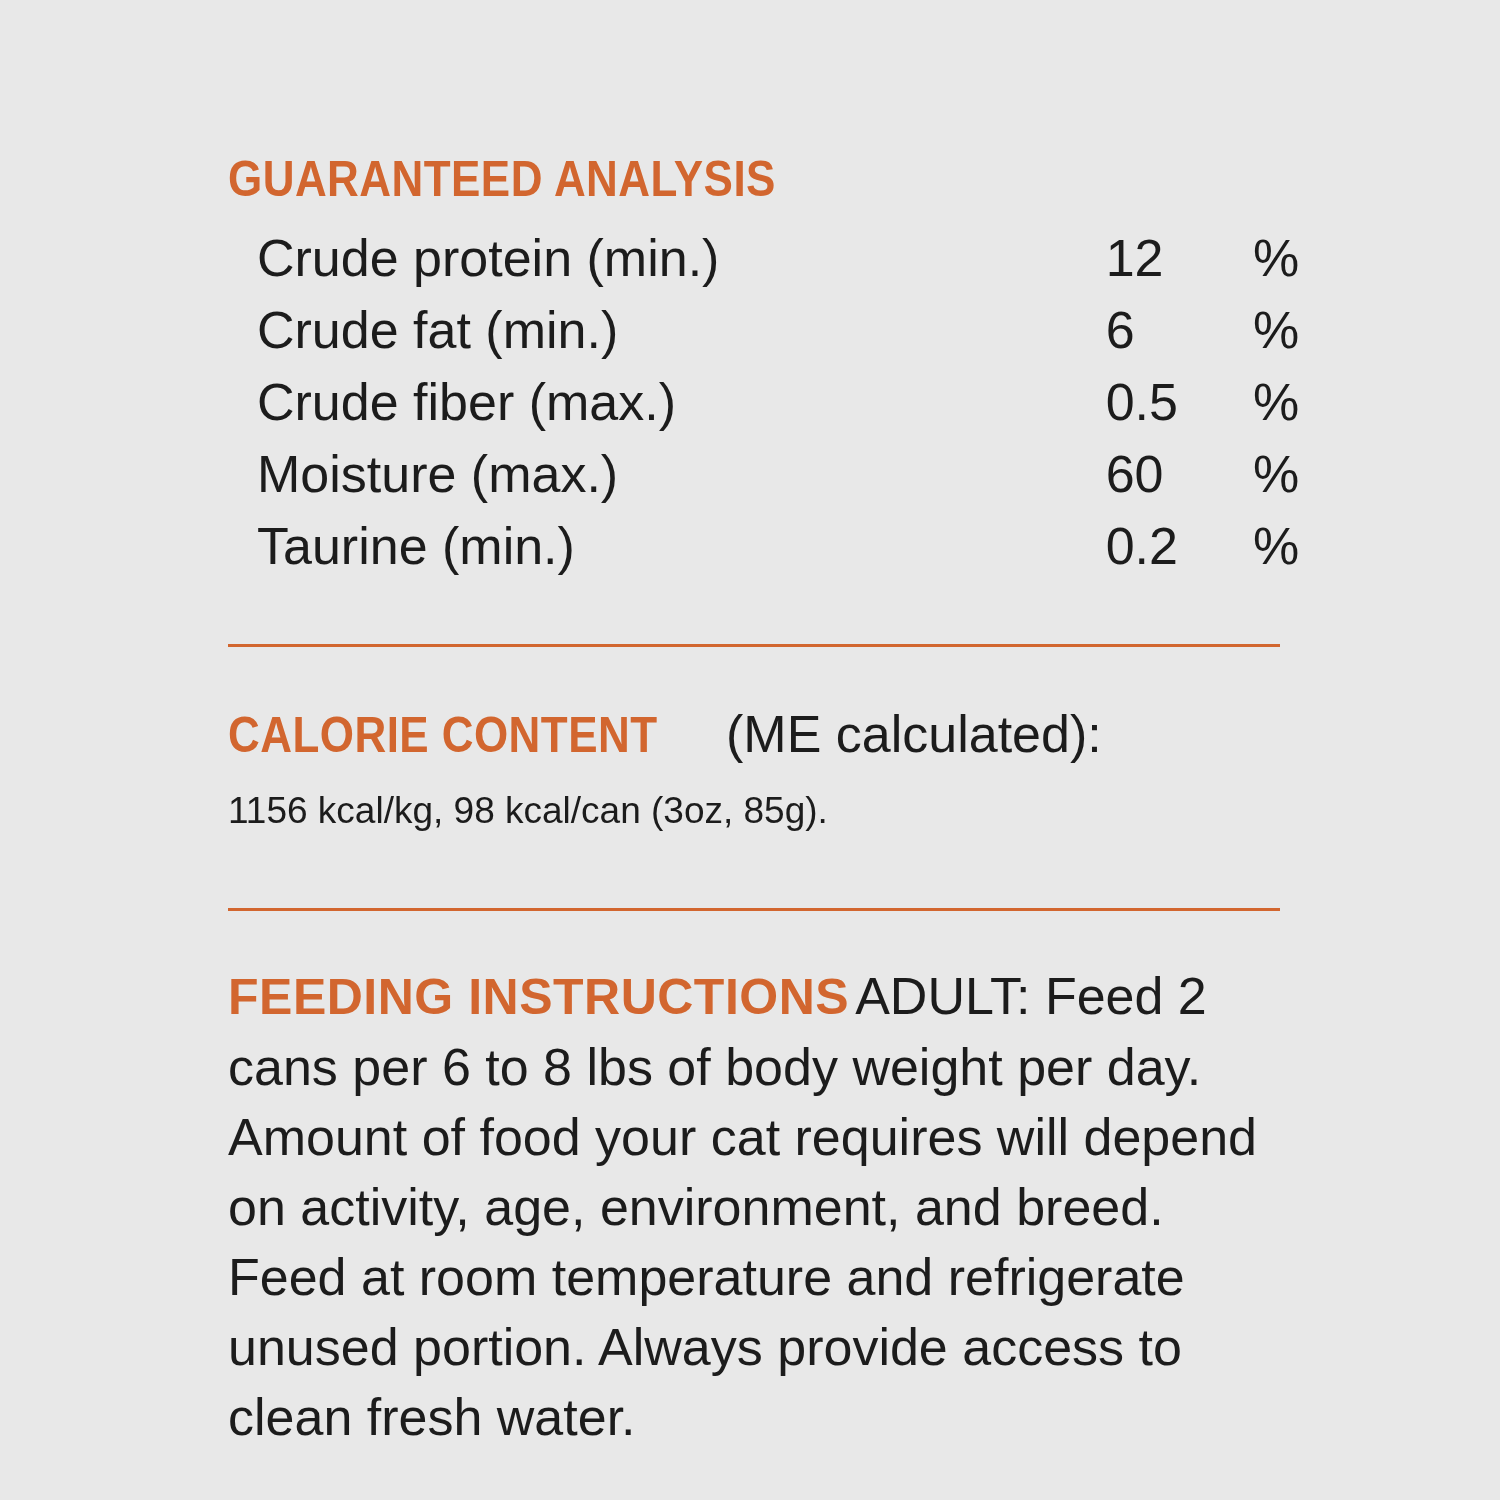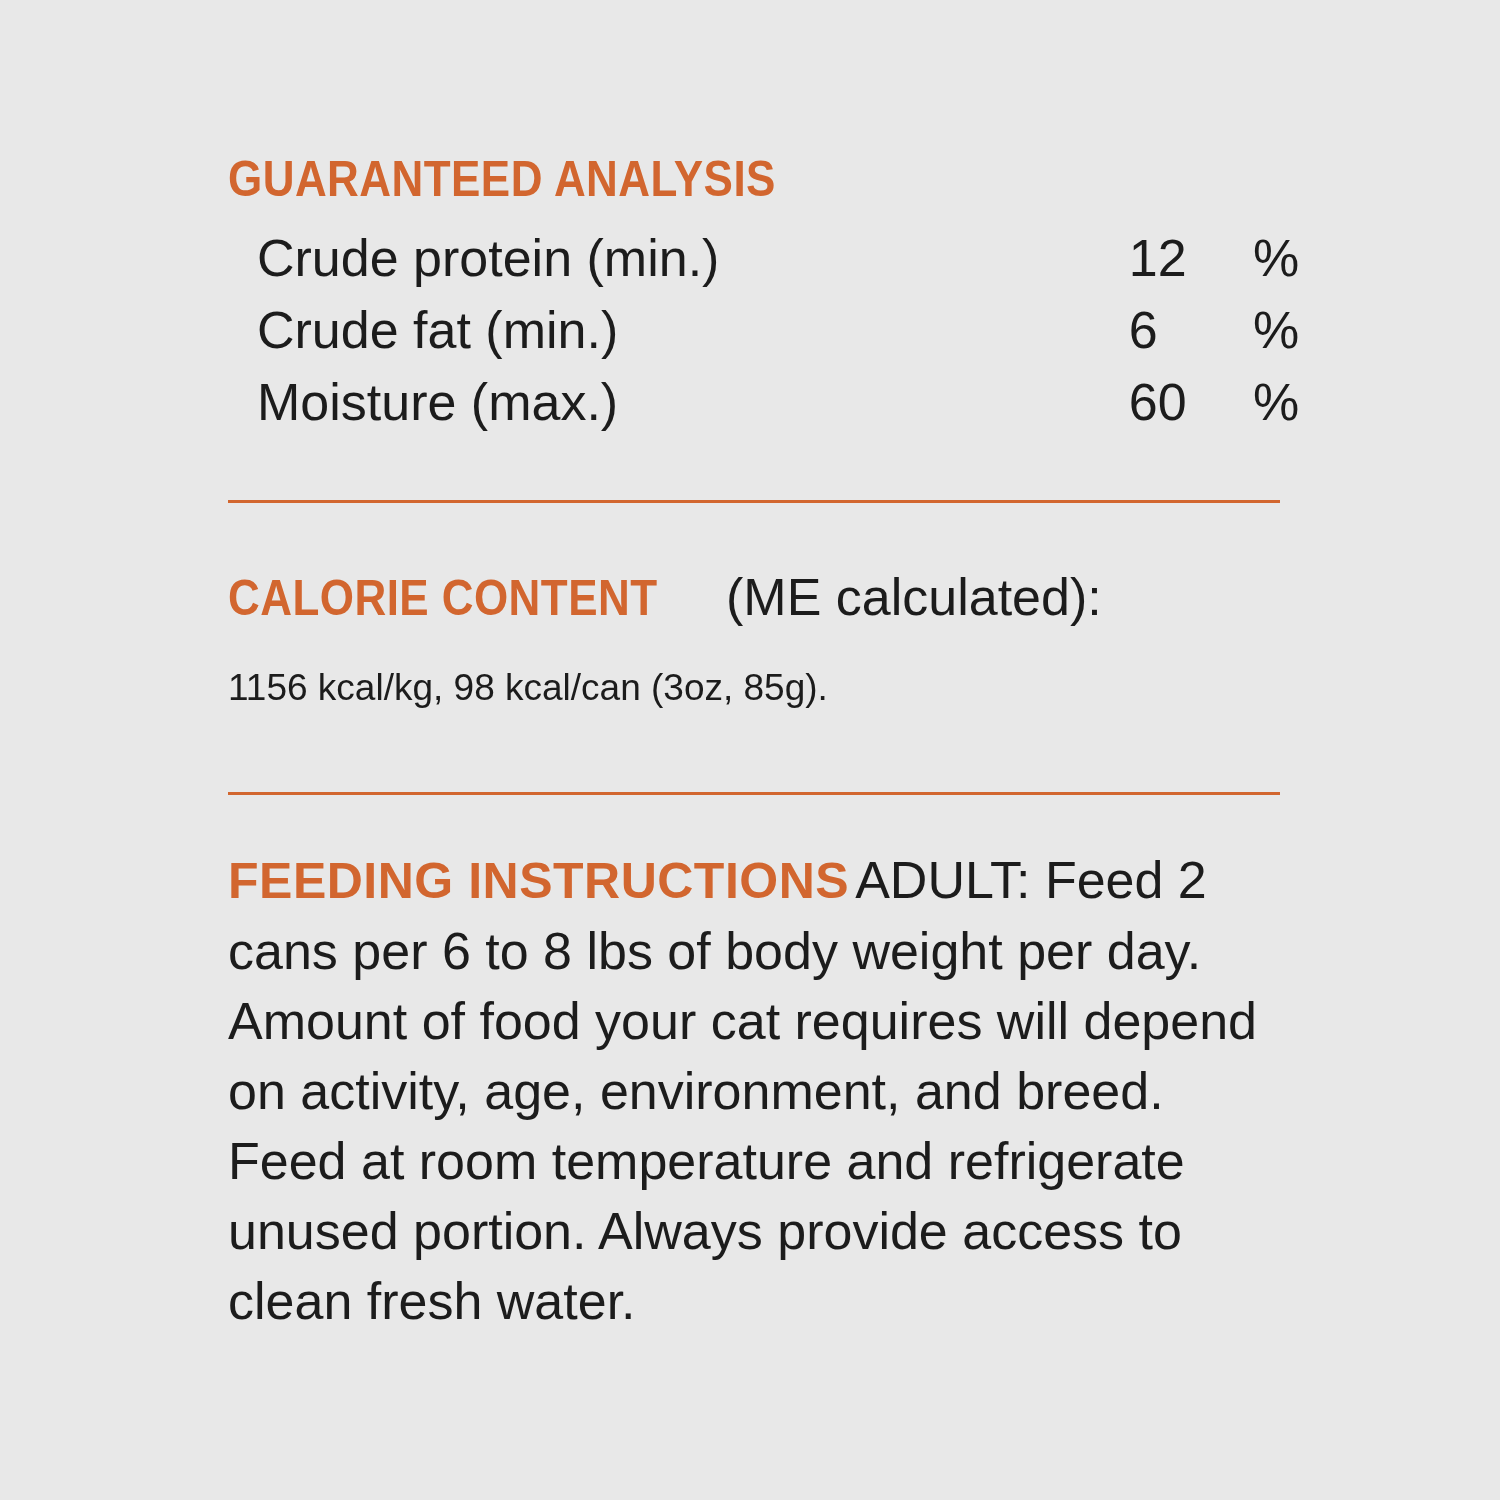--- a/index.html
+++ b/index.html
@@ -68,21 +68,21 @@
     border: 0;
     margin: 0;
   }
   .rule-1 { margin-top: 62px; }
   .rule-2 { margin-top: 62px; }
 
   
   .calorie-block {
     margin-top: 52px;
     font-size: 52px;
-    line-height: 84px;
+    line-height: 70px;
   }
   .cal-heading {
     font-size: 50px;
     display: inline-block;
     vertical-align: baseline;
     margin-right: 10px;
   }
   .cal-sub {
     font-size: 52px;
   }
@@ -123,22 +123,32 @@
           <td class="ga-label">Crude protein (min.)</td>
           <td class="ga-value">12</td>
           <td class="ga-unit">%</td>
         </tr>
         <tr>
           <td class="ga-label">Crude fat (min.)</td>
           <td class="ga-value">6</td>
           <td class="ga-unit">%</td>
         </tr>
         <tr>
+          <td class="ga-label">Crude fiber (max.)</td>
+          <td class="ga-value">0.5</td>
+          <td class="ga-unit">%</td>
+        </tr>
+        <tr>
           <td class="ga-label">Moisture (max.)</td>
           <td class="ga-value">60</td>
+          <td class="ga-unit">%</td>
+        </tr>
+        <tr>
+          <td class="ga-label">Taurine (min.)</td>
+          <td class="ga-value">0.2</td>
           <td class="ga-unit">%</td>
         </tr>
       </tbody>
     </table>
   </div>
 
   <hr class="rule rule-1">
 
   <div class="calorie-block">
     <span class="section-heading cal-heading">CALORIE CONTENT</span><span class="cal-sub">(ME calculated):</span>

